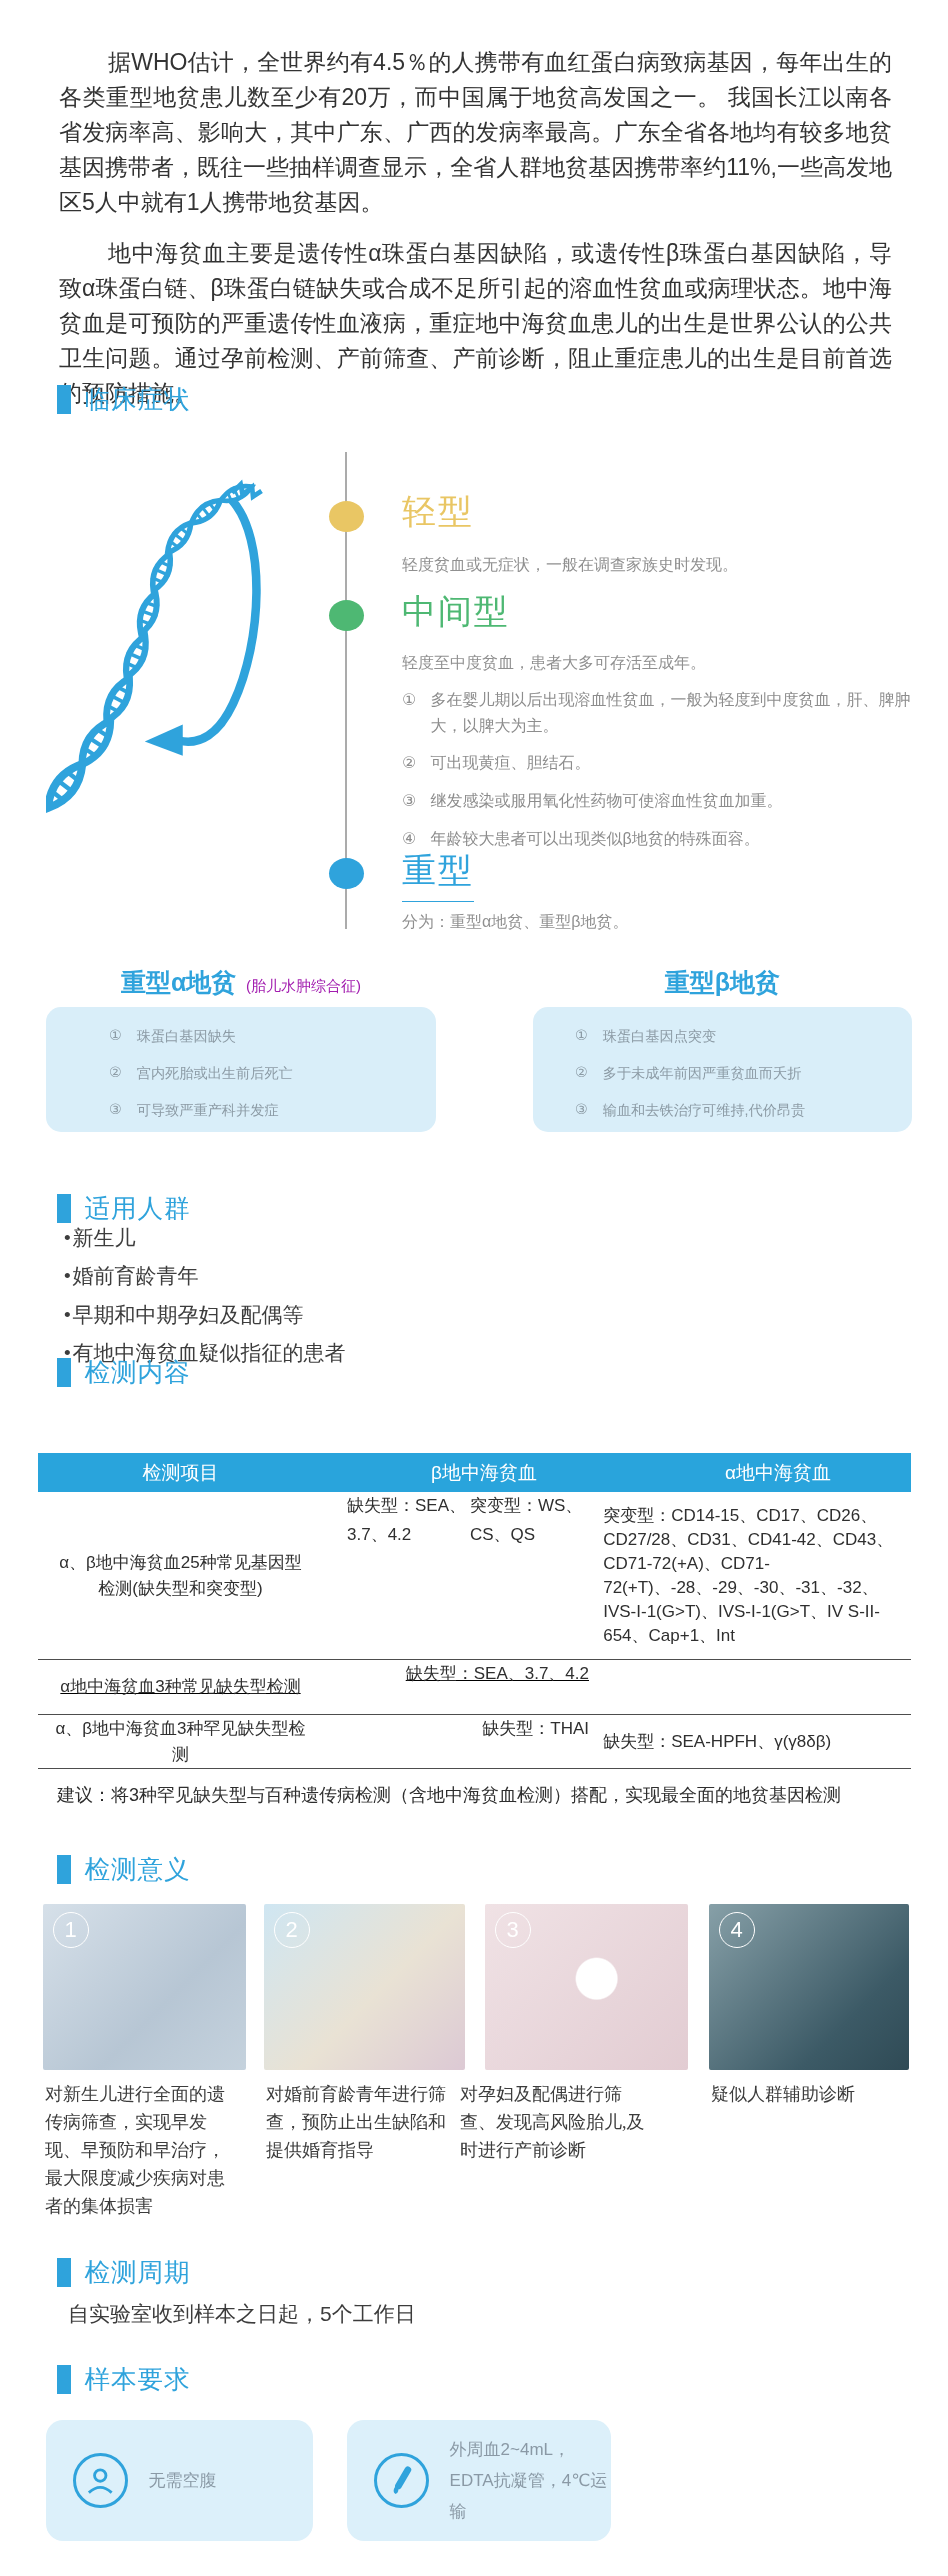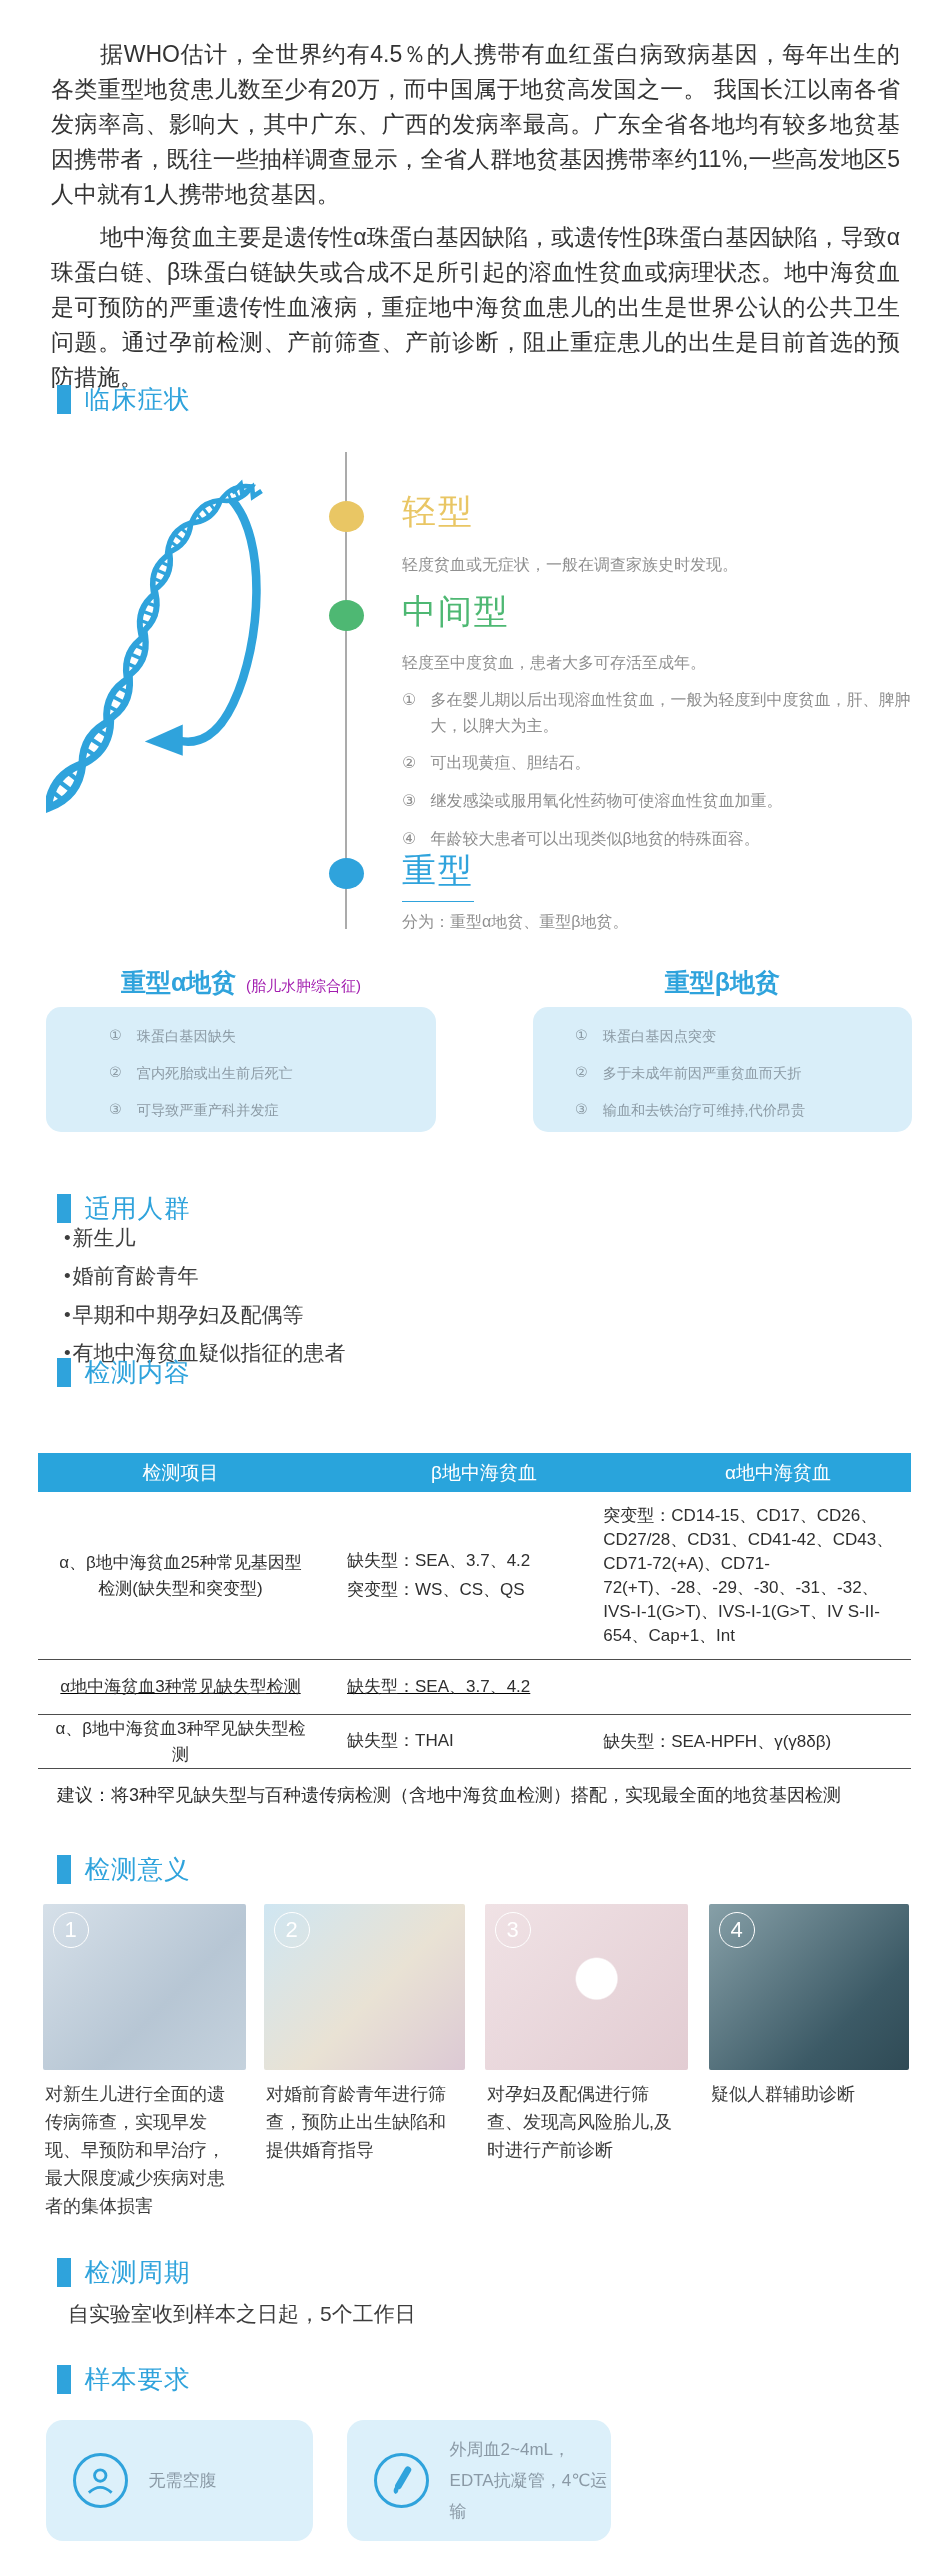--- a/index.html
+++ b/index.html
@@ -1,21 +1,21 @@
 <!DOCTYPE html>
 <html style="font-size:15px"><head>
 <meta charset="utf-8">
 <style>
   html,body{margin:0;padding:0;background:#fff;}
   .page{position:relative;width:948px;height:2576px;background:#fff;overflow:hidden;
         font-family:"Liberation Sans","DejaVu Sans",sans-serif;}
 
   
   .intro{position:absolute;top:28.5px;left:43px;width:865px;}
-  .intro p{margin:8px;font-size:23px;line-height:35px;color:#333;text-align:justify;text-indent:49px;}
+  .intro p{margin:16px;font-size:23px;line-height:35px;color:#333;text-align:justify;text-indent:49px;}
 
   
   .sec-header{position:absolute;left:57px;display:flex;align-items:center;gap:13.3px;}
   .sec-header .sq{width:14.2px;height:28.5px;background:#2FA3DC;}
   .sec-header .sec-title{font-size:25.6px;color:#2FA3DC;letter-spacing:0.9px;}
   .sec-clinical{top:382px;} .sec-applicable{top:1191px;} .sec-content{top:1355px;}
   .sec-significance{top:1852px;} .sec-cycle{top:2255px;} .sec-sample{top:2362px;}
 
   
   .dna{position:absolute;left:46px;top:470px;}
@@ -51,35 +51,35 @@
 
   
   .gtable{position:absolute;left:38px;top:1453px;width:873px;}
   .thead{display:flex;height:39px;background:#29A4DC;color:#fff;font-size:19px;}
   .th{display:flex;align-items:center;justify-content:center;}
   .th1{width:285px;} .th2{width:266px;} .th3{width:322px;}
   .trow{display:flex;border-bottom:1.9px solid #4d4d4d;box-sizing:border-box;}
   .trow-1{height:168px;} .trow-2{height:55px;text-decoration:underline;} .trow-3{height:54px;}
   .tc{box-sizing:border-box;font-size:17px;color:#2f2f2f;}
   .tc1{width:285px;display:flex;align-items:center;justify-content:center;text-align:center;line-height:25.6px;padding:0 13.3px;}
-  .tc2{width:266px;display:flex;flex-direction:column;justify-content:center;padding-left:24px;line-height:28.5px;}
+  .tc2{width:266px;display:flex;flex-direction:row;justify-content:flex-end;padding-left:24px;line-height:28.5px;}
   .tc3{width:322px;display:flex;align-items:center;padding:9.5px 7.6px 9.5px 14.2px;line-height:24px;}
   .tnote{position:absolute;left:57px;top:1783px;width:854px;font-size:18px;color:#2e2e2e;}
 
   
   .photo{position:absolute;top:1904px;height:166px;border-radius:1.9px;}
   .photo-1{left:43px;width:203px;background:linear-gradient(135deg,#d6e0e9,#b7c6d4 60%,#c5d2dd);}
   .photo-2{left:264px;width:201px;background:linear-gradient(135deg,#cfe6f2,#e9e2d4 55%,#dcc9d4);}
   .photo-3{left:485px;width:203px;background:radial-gradient(circle at 55% 45%,#ffffff 0 14%,rgba(255,255,255,0) 15%),linear-gradient(135deg,#f0e2e5,#e2ccd2);}
   .photo-4{left:709px;width:200px;background:linear-gradient(135deg,#87a0a8,#3c5a66 70%,#2f4a55);}
   .pnum{position:absolute;top:7.6px;left:9.5px;width:34px;height:34px;border:1.9px solid #fff;border-radius:50%;
         color:#fff;font-size:22px;font-weight:300;display:flex;align-items:center;justify-content:center;}
   .caption{position:absolute;top:2080px;font-size:18px;line-height:28px;color:#3c3c3c;}
   .cap-1{left:45px;width:192px;} .cap-2{left:266px;width:192px;}
-  .cap-3{left:487px;width:192px;} .cap-4{left:711px;width:204px;}
+  .cap-3{left:460px;width:192px;font-family:Liberation Serif, serif;} .cap-4{left:711px;width:204px;}
 
   
   .cycle-text{position:absolute;left:68px;top:2300px;font-size:21px;color:#3c3c3c;}
 
   
   .scard{position:absolute;top:2420px;height:121px;background:#DCF0FA;border-radius:17px;display:flex;align-items:center;}
   .scard-1{left:46px;width:267px;} .scard-2{left:347px;width:264px;} .scard-3{left:641px;width:273px;}
   .sicon{flex:none;margin-left:26.6px;width:49px;height:49px;border:3.8px solid #2FA3DC;border-radius:50%;
          display:flex;align-items:center;justify-content:center;}
   .stext{margin-left:21px;font-size:17px;color:#8A99A5;line-height:31px;}

